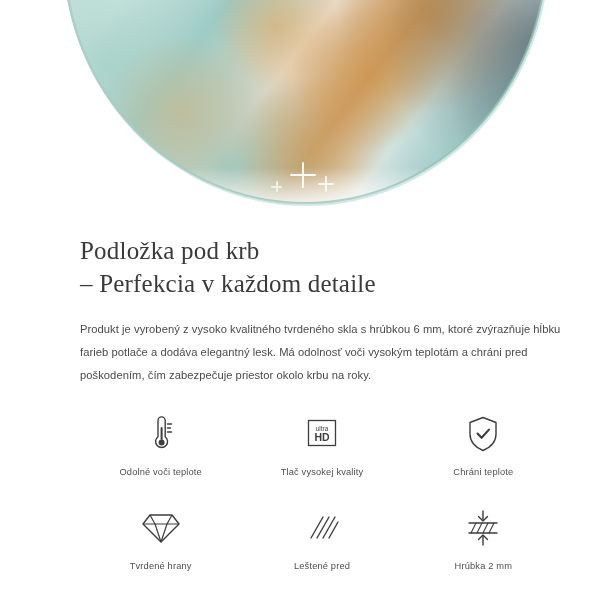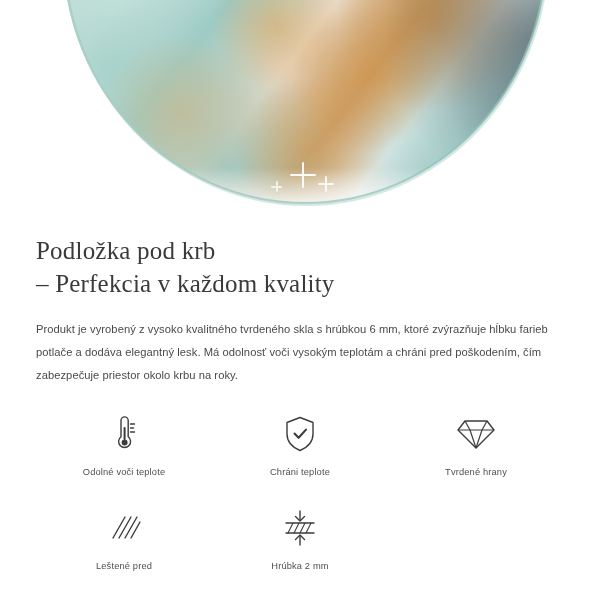--- a/index.html
+++ b/index.html
@@ -83,20 +83,21 @@
   .sparkle::before { left: 50%; top: 0; width: 2px; height: 100%; transform: translateX(-50%); }
   .sparkle::after  { top: 50%; left: 0; height: 2px; width: 100%; transform: translateY(-50%); }
   .sparkle.s1 { left: 290px; top: 162px; width: 26px; height: 26px; opacity: .95; }
   .sparkle.s2 { left: 318px; top: 176px; width: 16px; height: 16px; opacity: .85; }
   .sparkle.s3 { left: 271px; top: 181px; width: 11px; height: 11px; opacity: .7; }
 
   
   .content {
     position: relative;
     padding: 0 36px;
+    margin-left: 44px;
   }
   .headline {
     margin: 0;
     padding-top: 19px;
     font-family: "Liberation Serif", serif;
     font-size: 25px;
     line-height: 1.32;
     font-weight: 400;
     color: #3a3a3a;
     letter-spacing: .2px;
@@ -152,39 +153,49 @@
     <div class="plate"></div>
     <div class="plate-edge"></div>
     <div class="sparkle s1"></div>
     <div class="sparkle s2"></div>
     <div class="sparkle s3"></div>
   </div>
 
   <div class="content">
     <h1 class="headline">
       <span>Podložka pod krb</span>
-      <span class="line2">– Perfekcia v každom kvality</span>
+      <span class="line2">– Perfekcia v každom detaile</span>
     </h1>
 
     <p class="body-copy">Produkt je vyrobený z vysoko kvalitného tvrdeného skla s hrúbkou 6 mm, ktoré zvýrazňuje hĺbku farieb potlače a dodáva elegantný lesk. Má odolnosť voči vysokým teplotám a chráni pred poškodením, čím zabezpečuje priestor okolo krbu na roky.</p>
 
     <div class="features">
 
       <div class="feature">
         <div class="ico">
           <svg width="30" height="40" viewBox="0 0 30 40" fill="none" stroke="#3d3d3d" stroke-width="1.4" stroke-linecap="round">
             <path d="M12 6.5a3.6 3.6 0 0 1 7.2 0v16.2a6 6 0 1 1 -7.2 0z"></path>
             <circle cx="15.6" cy="28.6" r="3" fill="#3d3d3d" stroke="none"></circle>
             <rect x="14.6" y="13" width="2" height="13" rx="1" fill="#3d3d3d" stroke="none"></rect>
             <path d="M21.5 10h4M21.5 14h3M21.5 18h4"></path>
           </svg>
         </div>
         <div class="cap">Odolné voči teplote</div>
       </div>
 
+      <div class="feature">
+        <div class="ico">
+          <svg width="40" height="38" viewBox="0 0 40 38">
+            <rect x="6.5" y="5.5" width="27" height="25" fill="none" stroke="#3d3d3d" stroke-width="1.3"></rect>
+            <text x="20" y="15.5" text-anchor="middle" font-family="Liberation Sans, sans-serif" font-size="6.4" fill="#3d3d3d">ultra</text>
+            <text x="20" y="26" text-anchor="middle" font-family="Liberation Sans, sans-serif" font-size="10.5" font-weight="bold" fill="#3d3d3d">HD</text>
+          </svg>
+        </div>
+        <div class="cap">Tlač vysokej kvality</div>
+      </div>
 
       <div class="feature">
         <div class="ico">
           <svg width="34" height="40" viewBox="0 0 34 40">
             <path d="M17 3.5 L30 8.5 V20 C30 28 24 33.5 17 36.5 C10 33.5 4 28 4 20 V8.5 Z" fill="none" stroke="#3d3d3d" stroke-width="1.4" stroke-linejoin="round"></path>
             <path d="M11.5 19.5 L15.6 23.8 L23 15.6" fill="none" stroke="#3d3d3d" stroke-width="2.1" stroke-linecap="round" stroke-linejoin="round"></path>
           </svg>
         </div>
         <div class="cap">Chráni teplote</div>
       </div>

